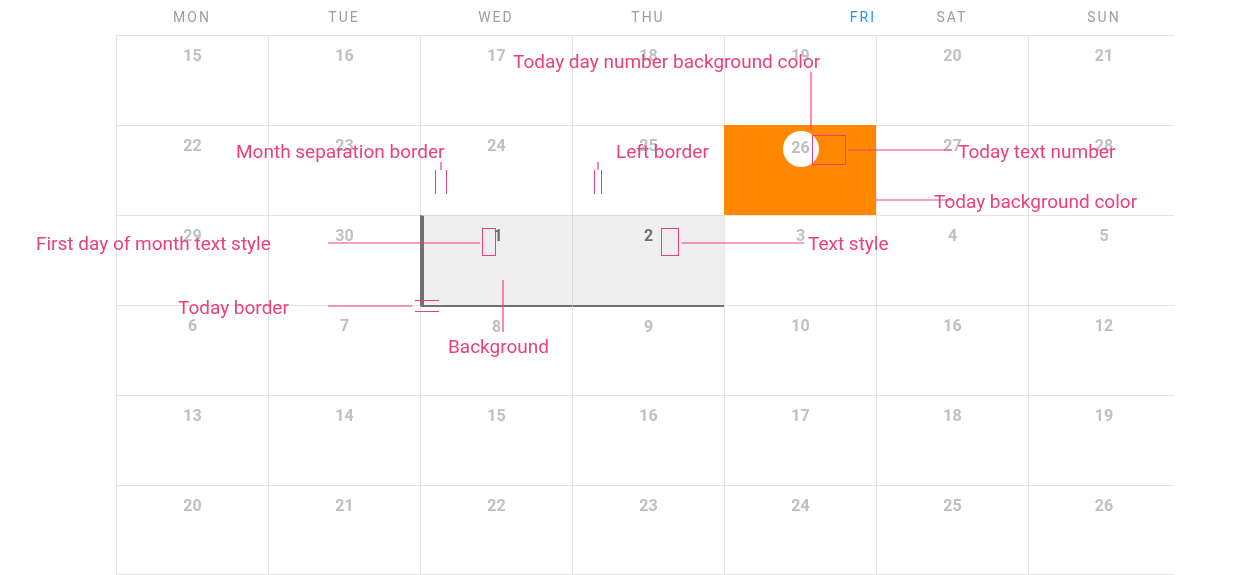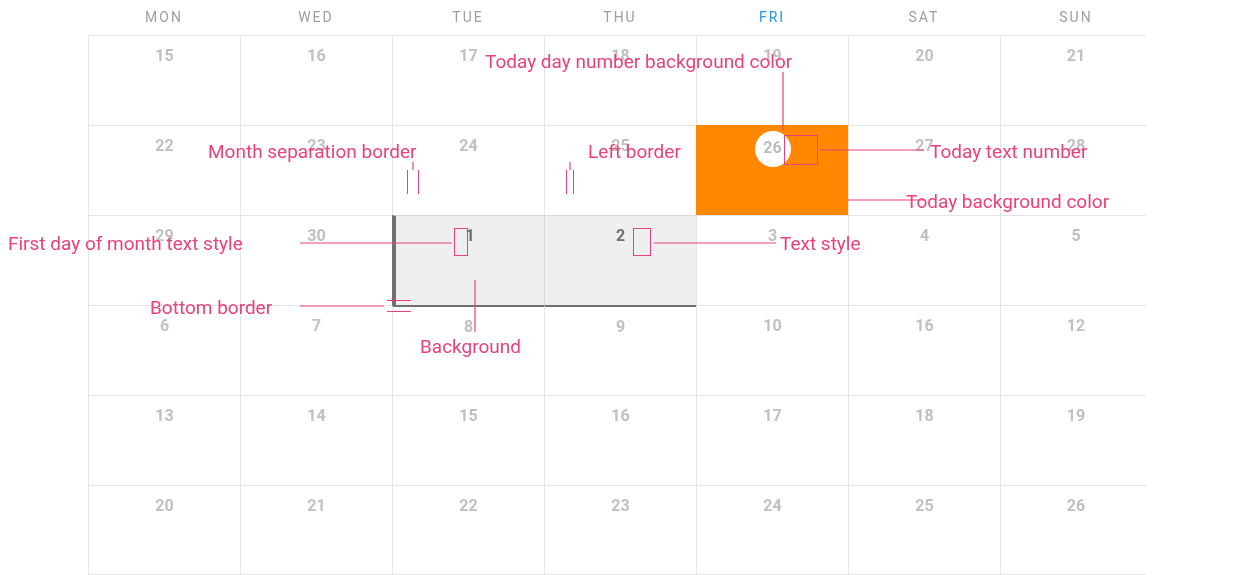--- a/index.html
+++ b/index.html
@@ -10,27 +10,27 @@
     --header-h:35px;
     --border:#e5e5e5;
     --border2:#dadada;
     --muted:#9e9e9e;
     --muted2:#c0c0c0;
     --accent:#FF8800;
     --annot:#ec407a;
     --fri:#2196f3;
   }
   html,body{margin:0;padding:0;font-family:Roboto, "Helvetica Neue", Arial, sans-serif;background:#fff;color:#424242;}
-  .stage{position:relative;width:1146px;height:575px;overflow:hidden;}
+  .stage{position:relative;width:1146px;height:575px;overflow:hidden;margin-left:28px;}
 
   
   .cal{position:absolute;left:var(--grid-left);top:0;width:var(--grid-w);}
   .hdr{display:flex;height:var(--header-h);}
   .hdr>div{flex:0 0 var(--cell-w);text-align:center;font-size:14px;letter-spacing:2px;color:var(--muted);text-transform:uppercase;line-height:var(--header-h);}
-  .hdr>div.fri{color:var(--fri);}
+  .hdr>div.fri{color:var(--fri);text-align:right;}
   .rows{}
   .row{display:flex;}
   .cell{
     position:relative;
     flex:0 0 var(--cell-w);
     height:var(--cell-h);
     box-sizing:border-box;
     border-top:1px solid var(--border);
     border-left:1px solid var(--border);
     background:#fff;
@@ -64,22 +64,22 @@
   svg.lines line{stroke:var(--annot);stroke-width:1.2;}
 </style>
 </head>
 <body>
 
 <div class="stage">
 
   <div class="cal">
     <div class="hdr">
       <div>MON</div>
+      <div>TUE</div>
       <div>WED</div>
-      <div>TUE</div>
       <div>THU</div>
       <div class="fri">FRI</div>
       <div>SAT</div>
       <div>SUN</div>
     </div>
     <div class="rows" id="rows">
         <div class="row">
           <div class="cell">
             <div class="num">15</div>
           </div>
@@ -233,21 +233,21 @@
 
   <div class="annot-box" style="left:387px;top:300px;width:24px;height:12px;border-left:none;border-right:none;"></div>
 
   <div class="annot-label" style="left:485px;top:50px;">Today day number background color</div>
   <div class="annot-label" style="left:208px;top:140px;">Month separation border</div>
   <div class="annot-label" style="left:588px;top:140px;">Left border</div>
   <div class="annot-label" style="left:930px;top:140px;">Today text number</div>
   <div class="annot-label" style="left:906px;top:190px;">Today background color</div>
   <div class="annot-label" style="left:8px;  top:232px;">First day of month text style</div>
   <div class="annot-label" style="left:780px;top:232px;">Text style</div>
-  <div class="annot-label" style="left:150px;top:296px;">Bottom border</div>
+  <div class="annot-label" style="left:150px;top:296px;">Today border</div>
   <div class="annot-label" style="left:420px;top:335px;">Background</div>
 
   <svg class="lines">
 
     <line x1="783" y1="72" x2="783" y2="130"></line>
 
     <line x1="413" y1="162" x2="413" y2="170"></line>
 
     <line x1="570" y1="162" x2="570" y2="170"></line>
 

